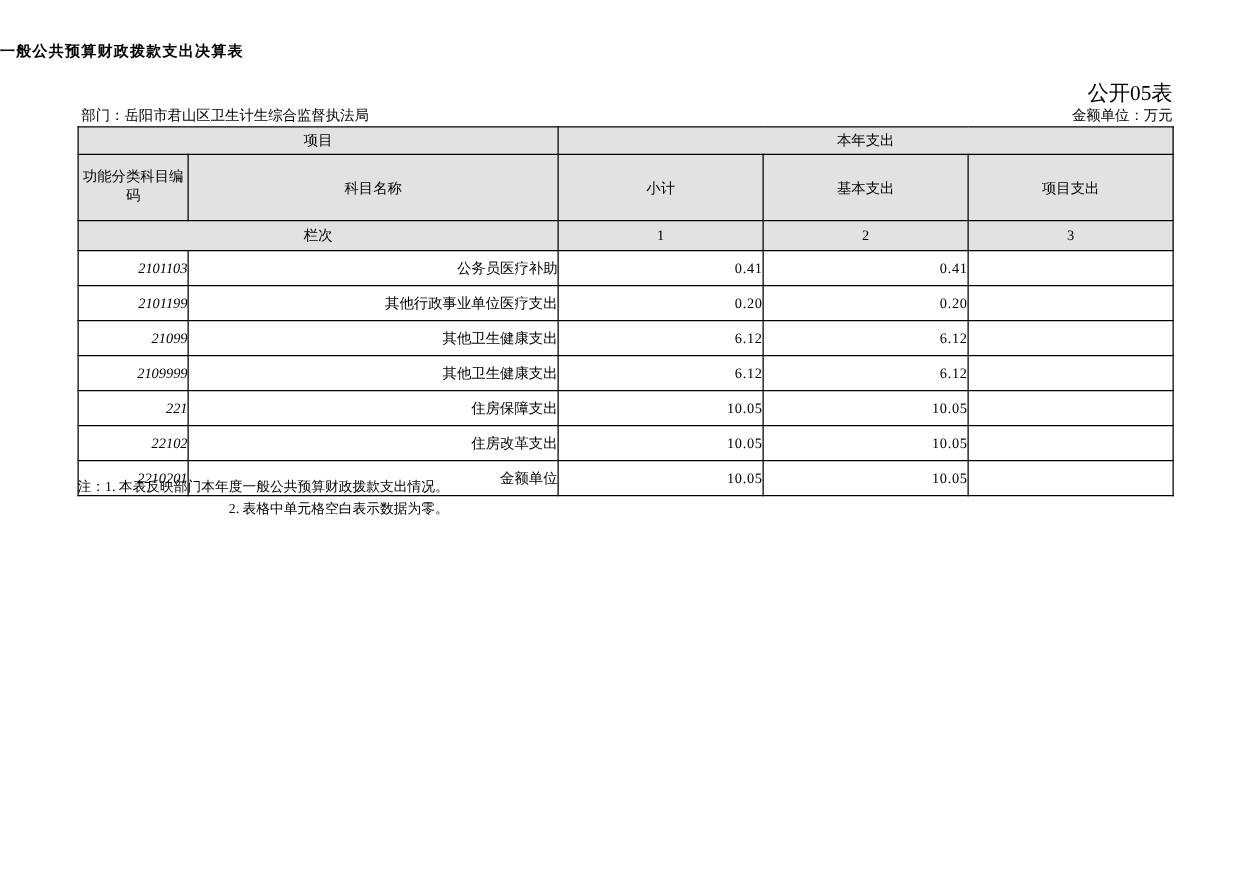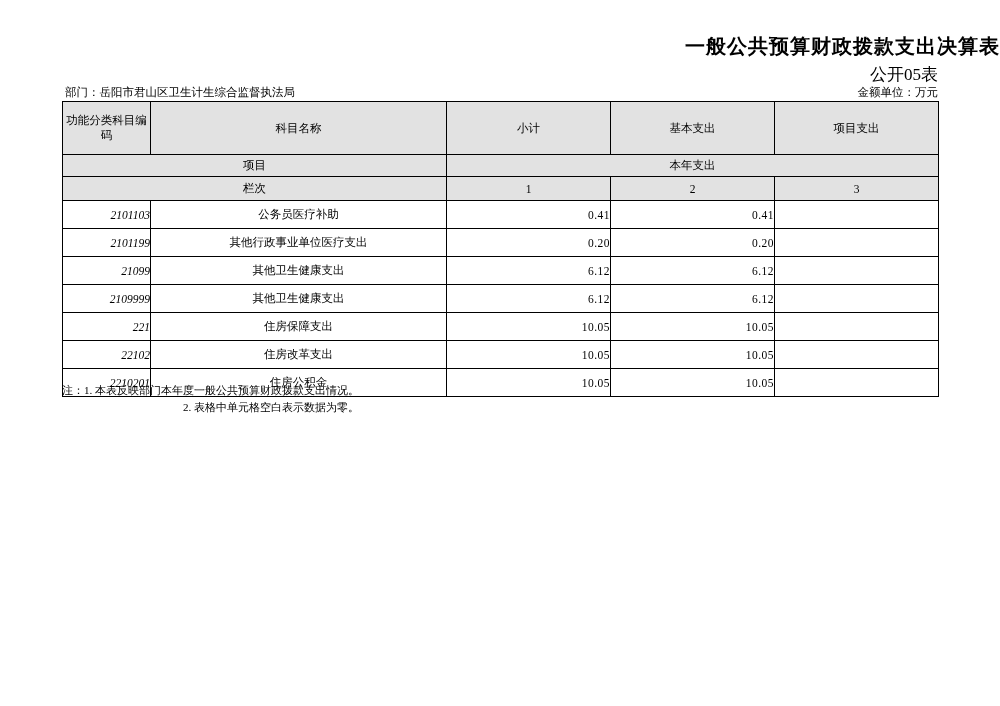--- a/index.html
+++ b/index.html
@@ -14,24 +14,24 @@
     color: #000000;
     overflow: hidden;
   }
   .page {
     position: relative;
     width: 1000px;
     height: 706px;
     box-sizing: border-box;
   }
   .doc-title {
-    text-align: right;
+    text-align: left;
     font-family: "Liberation Sans", sans-serif;
     font-weight: bold;
-    font-size: 20px;
+    font-size: 12px;
     letter-spacing: 1px;
     margin: 0;
     padding-top: 33px;
   }
   .meta-right {
     position: absolute;
     right: 62px;
     top: 63px;
     font-size: 17px;
     font-family: "Liberation Serif", serif;
@@ -80,21 +80,21 @@
   }
   .hdr-num {
     height: 23px;
   }
   .code-cell {
     text-align: right;
     height: 27px;
     font-style: italic;
   }
   .name-cell {
-    text-align: center;
+    text-align: right;
     padding-left: 8px;
     height: 27px;
   }
   .num-cell {
     text-align: right;
     padding-right: 10px;
     height: 27px;
     font-family: "Liberation Serif", serif;
     letter-spacing: 0.5px;
   }
@@ -140,33 +140,33 @@
     <table class="budget">
       <colgroup>
         <col class="col1">
         <col class="col2">
         <col class="col3">
         <col class="col4">
         <col class="col5">
       </colgroup>
       <tbody>
         <tr>
+          <td class="hdr hdr-top" colspan="2">项目</td>
+          <td class="hdr hdr-top" colspan="3">本年支出</td>
+        </tr>
+        <tr>
           <td class="hdr hdr-mid two-line">
             <div style="line-height:15px;">功能分类科目编码</div>
           </td>
           <td class="hdr hdr-mid">科目名称</td>
           <td class="hdr hdr-mid">小计</td>
           <td class="hdr hdr-mid">基本支出</td>
           <td class="hdr hdr-mid">项目支出</td>
         </tr>
         <tr>
-          <td class="hdr hdr-top" colspan="2">项目</td>
-          <td class="hdr hdr-top" colspan="3">本年支出</td>
-        </tr>
-        <tr>
           <td class="hdr hdr-num" colspan="2">栏次</td>
           <td class="hdr hdr-num">1</td>
           <td class="hdr hdr-num">2</td>
           <td class="hdr hdr-num">3</td>
         </tr>
 
         <tr>
           <td class="code-cell">2101103</td>
           <td class="name-cell">公务员医疗补助</td>
           <td class="num-cell">0.41</td>
@@ -203,21 +203,21 @@
         </tr>
         <tr>
           <td class="code-cell">22102</td>
           <td class="name-cell">住房改革支出</td>
           <td class="num-cell">10.05</td>
           <td class="num-cell">10.05</td>
           <td class="num-cell empty-cell"></td>
         </tr>
         <tr>
           <td class="code-cell">2210201</td>
-          <td class="name-cell">住房公积金</td>
+          <td class="name-cell">金额单位</td>
           <td class="num-cell">10.05</td>
           <td class="num-cell">10.05</td>
           <td class="num-cell empty-cell"></td>
         </tr>
       </tbody>
     </table>
   </div>
 
   <div class="notes">
     <div>注：1. 本表反映部门本年度一般公共预算财政拨款支出情况。</div>

